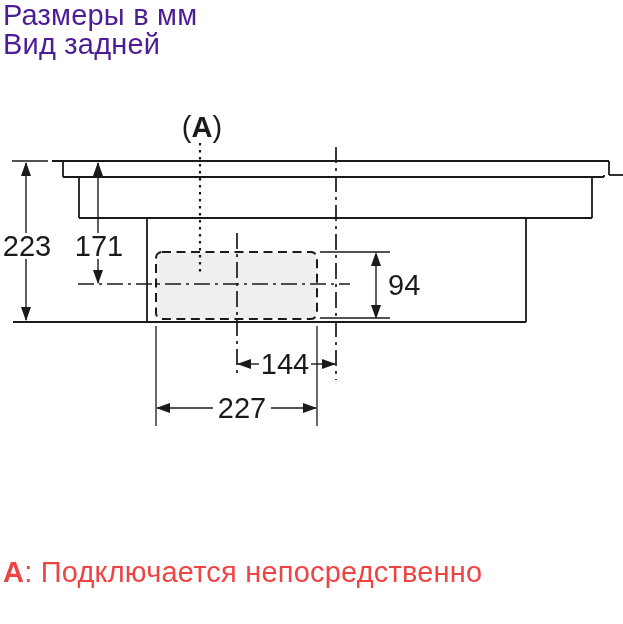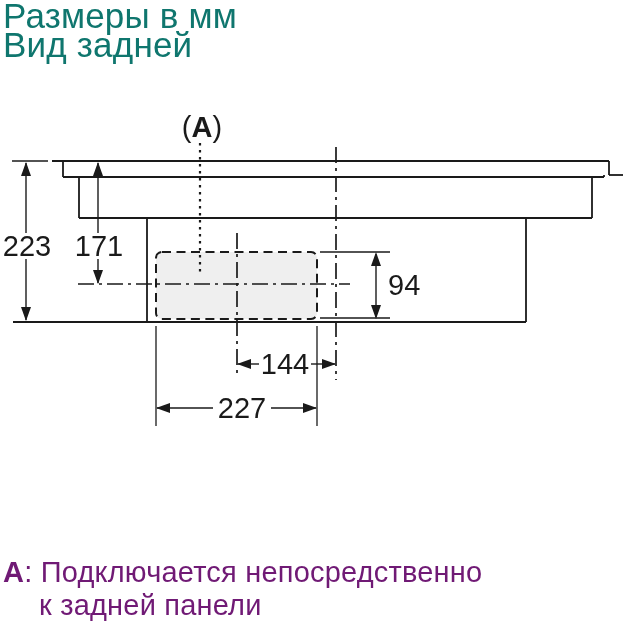--- a/index.html
+++ b/index.html
@@ -13,33 +13,33 @@
     height: 624px;
     background: #ffffff;
     font-family: "Liberation Sans", sans-serif;
     color: #1a1a1a;
     overflow: hidden;
   }
   .title-block {
     position: absolute;
     left: 3px;
     top: 1px;
-    font-size: 35px;
+    font-size: 29px;
     line-height: 29px;
     letter-spacing: 0.2px;
-    color: #0f766e;
+    color: #4c1d95;
   }
   .footnote {
     position: absolute;
     left: 3px;
     top: 556px;
     font-size: 29px;
     line-height: 33px;
     letter-spacing: 0.2px;
-    color: #701a75;
+    color: #ef4444;
   }
   .footnote .marker { font-weight: bold; }
   .footnote .indent { margin-left: 36px; }
   svg { position: absolute; left: 0; top: 0; }
   svg text {
     font-family: "Liberation Sans", sans-serif;
     font-size: 29px;
     fill: #1a1a1a;
   }
   .callout-letter { font-weight: bold; }
@@ -117,16 +117,15 @@
 
     <text x="27" y="256" text-anchor="middle">223</text>
     <text x="99" y="256" text-anchor="middle">171</text>
     <text x="388" y="295" text-anchor="start">94</text>
     <text x="285" y="374" text-anchor="middle">144</text>
     <text x="242" y="418" text-anchor="middle">227</text>
   </svg>
 
   <div class="footnote">
     <div><span class="marker">A</span><span>: Подключается непосредственно</span></div>
-    <div class="indent">к задней панели</div>
   </div>
 
 </div>
 
 </body></html>

